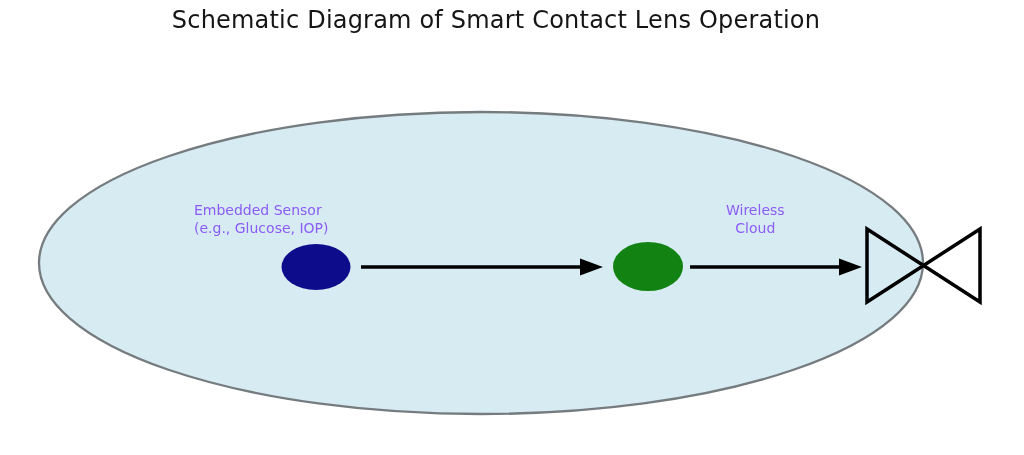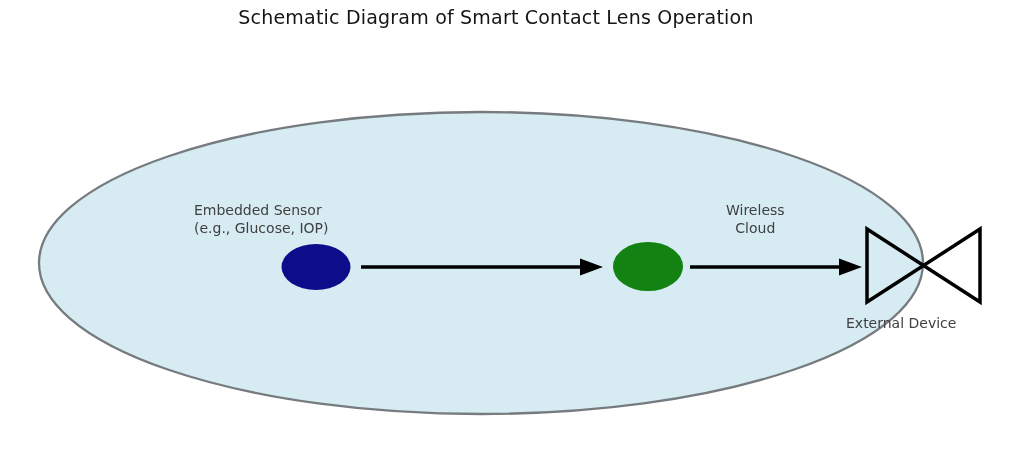--- a/index.html
+++ b/index.html
@@ -19,29 +19,29 @@
     position: absolute;
     left: 0;
     top: 0;
   }
   .title {
     position: absolute;
     top: 6px;
     left: 0;
     width: 992px;
     text-align: center;
-    font-size: 19px;
+    font-size: 24px;
     color: #151515;
     letter-spacing: 0.2px;
   }
   .node-label {
     position: absolute;
     font-size: 14px;
     line-height: 17.5px;
-    color: #404040;
+    color: #8b5cf6;
     white-space: nowrap;
   }
   .label-sensor   { left: 194px; top: 202px; }
   .label-wireless { left: 726px; top: 202px; text-align: center; }
   .label-external { left: 846px; top: 315px; }
 </style>
 </head>
 <body>
 
 <div class="canvas">
@@ -69,16 +69,15 @@
     <div>Embedded Sensor</div>
     <div>(e.g., Glucose, IOP)</div>
   </div>
 
   <div class="node-label label-wireless">
     <div>Wireless</div>
     <div>Cloud</div>
   </div>
 
   <div class="node-label label-external">
-    <div>External Device</div>
   </div>
 
 </div>
 
 </body></html>

